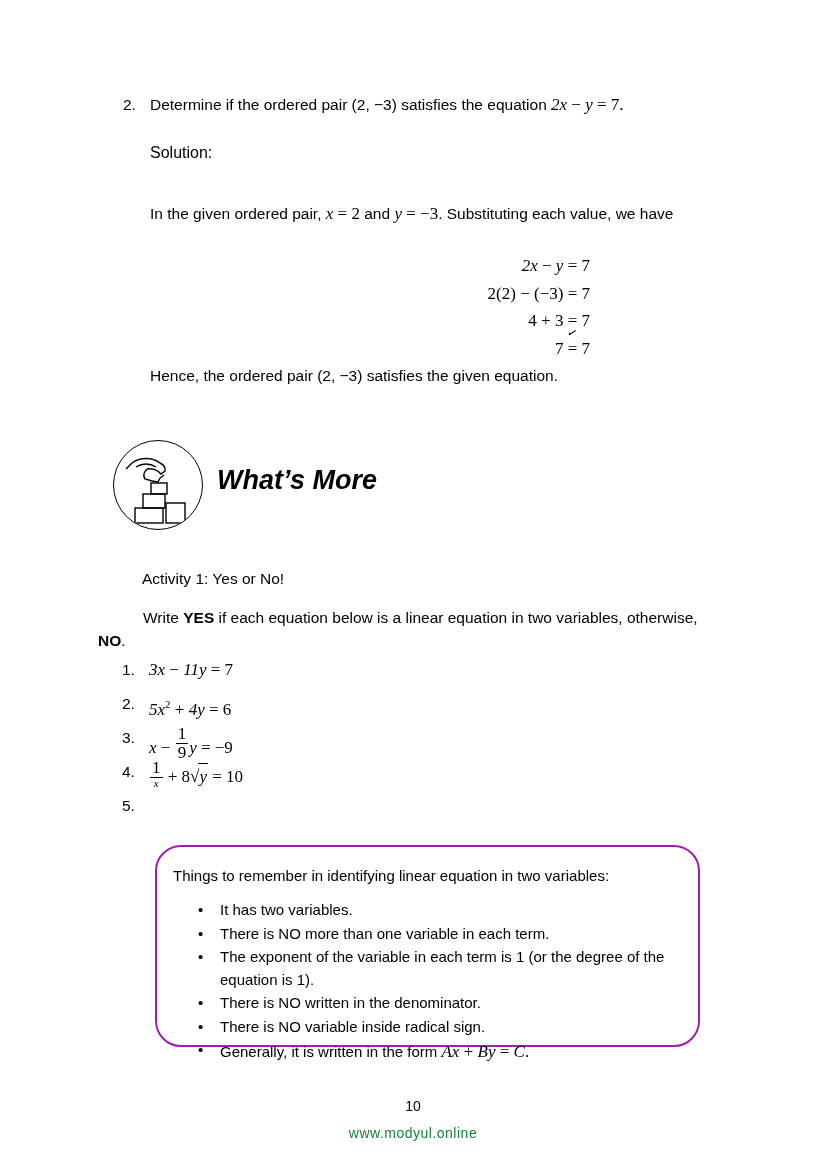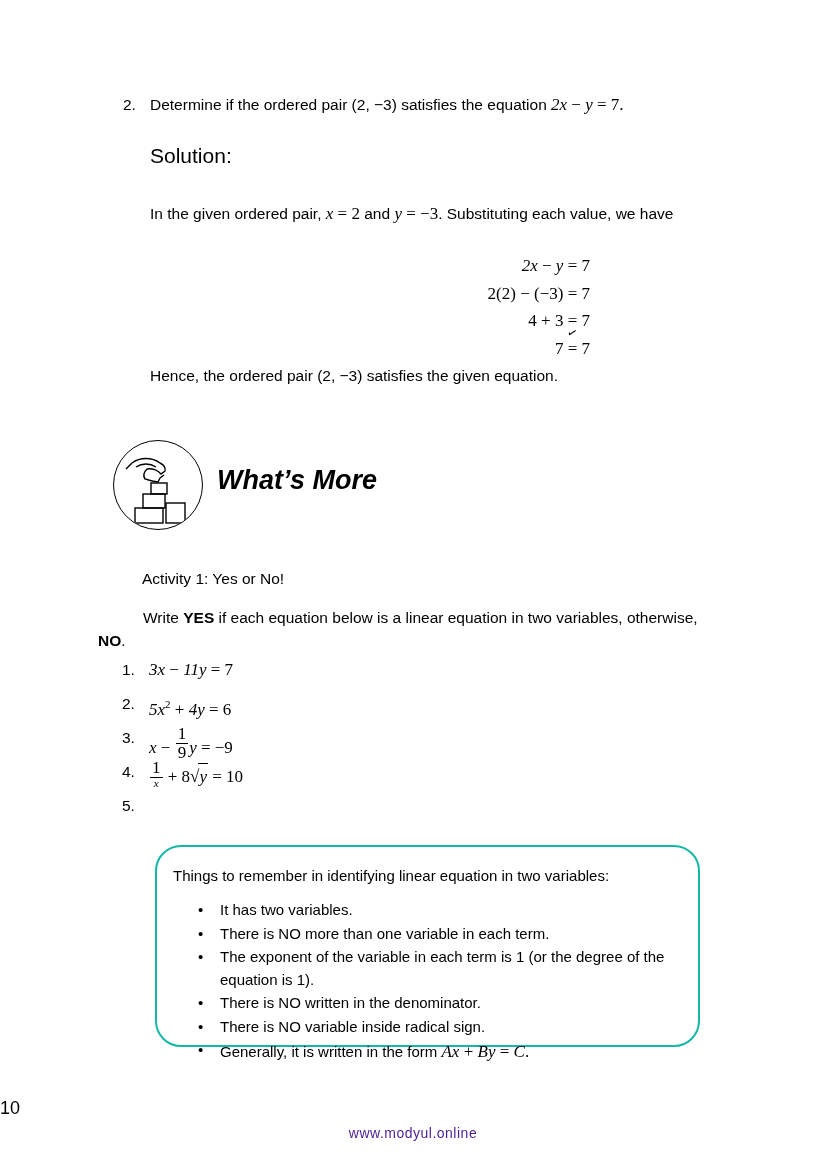--- a/index.html
+++ b/index.html
@@ -50,21 +50,21 @@
     font-size: 15.5px;
   }
   .item2-text {
     flex: 1;
     line-height: 1.45;
   }
   .solution-label {
     position: absolute;
     left: 150px;
     top: 144px;
-    font-size: 21px;
+    font-size: 16px;
   }
   .given-line {
     position: absolute;
     left: 150px;
     top: 204px;
     font-size: 15.5px;
     width: 600px;
   }
   .eqblock {
     position: absolute;
@@ -183,21 +183,21 @@
     margin-left: -1px;
   }
 
   
   .rembox {
     position: absolute;
     left: 155px;
     top: 845px;
     width: 545px;
     height: 202px;
-    border: 2px solid #14b8a6;
+    border: 2px solid #a21caf;
     border-radius: 26px;
     box-sizing: border-box;
   }
   .rem-head {
     position: absolute;
     left: 16px;
     top: 20px;
     font-size: 15px;
   }
   .rem-list {
@@ -222,31 +222,31 @@
     top: 0;
     font-size: 15px;
   }
 
   
   .page-number {
     position: absolute;
     left: 0;
     top: 1098px;
     width: 826px;
-    text-align: left;
-    font-size: 18px;
+    text-align: center;
+    font-size: 14px;
   }
   .watermark {
     position: absolute;
     left: 0;
     top: 1125px;
     width: 826px;
     text-align: center;
     font-size: 14px;
-    color: #4c1d95;
+    color: #15803d;
     letter-spacing: 0.5px;
   }
 </style>
 </head>
 <body>
 
 <div class="page">
 
   <div class="item2">
     <div class="item2-row">

